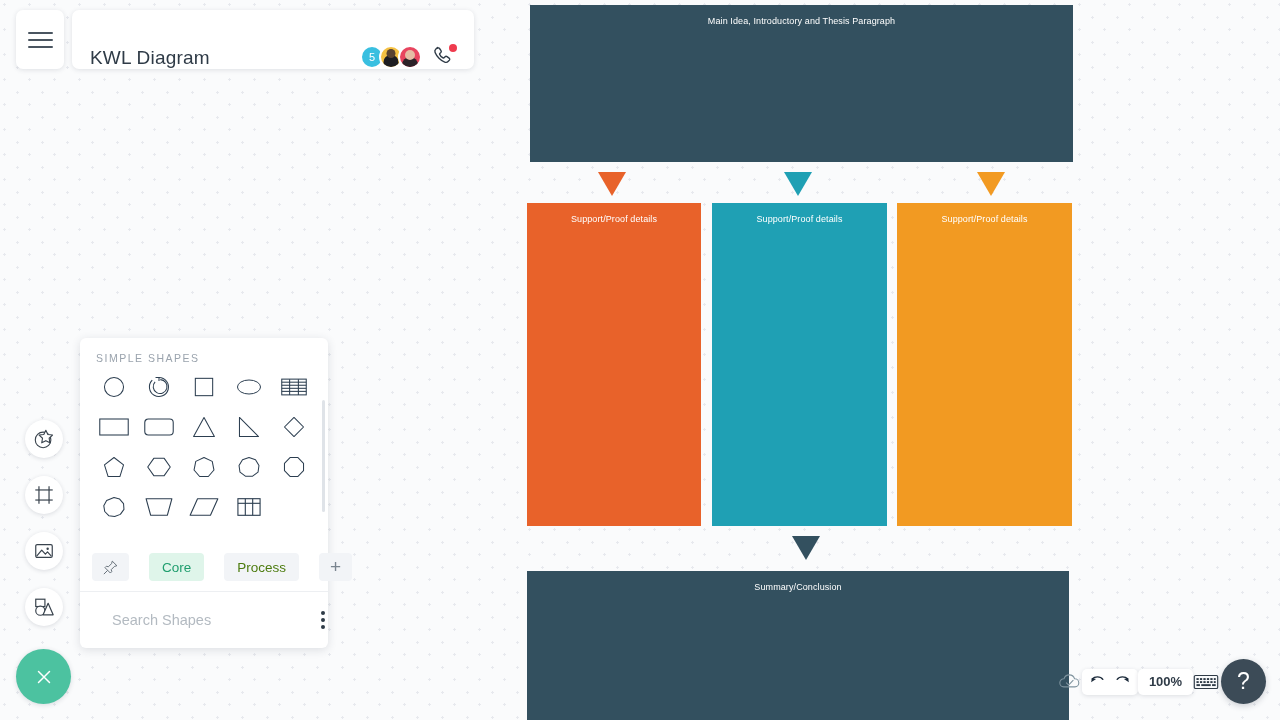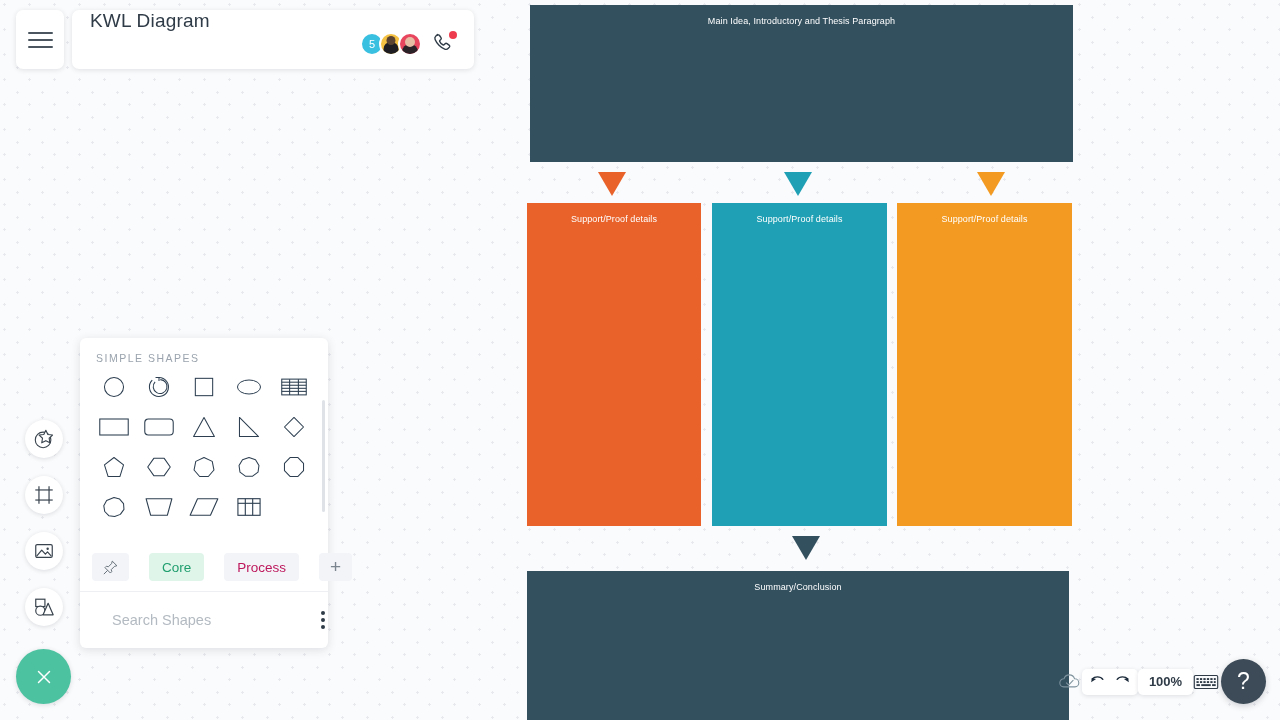--- a/index.html
+++ b/index.html
@@ -56,23 +56,22 @@
     display: block; height: 2px; background: #4a5560;
     border-radius: 2px; margin: 5px 0;
   }
 
   
   .title-bar {
     position: absolute; left: 72px; top: 10px;
     width: 402px; height: 59px;
     background: #fff; border-radius: 7px;
     box-shadow: 0 1px 5px rgba(40,50,70,.13);
-    display: flex; align-items: flex-start;
+    display: flex; align-items: flex-end;
     padding: 0 18px;
-    flex-direction: column;
   }
   .doc-title {
     font-size: 19px; color: #2f3b47; font-weight: 400;
     letter-spacing: .2px;
   }
   .collab { margin-left: auto; display: flex; align-items: center; }
   .avatar {
     width: 24px; height: 24px; border-radius: 50%;
     margin-left: -5px; border: 2px solid #fff;
     display: flex; align-items: center; justify-content: center;
@@ -161,21 +160,21 @@
     width: 3px; height: 112px; border-radius: 2px; background: #dfe3e8;
     cursor: pointer;
   }
   .tabs-row {
     display: flex; align-items: center; gap: 20px;
     padding: 8px 12px 10px 12px;
   }
   .tab {
     height: 28px; padding: 0 13px; border-radius: 4px;
     display: flex; align-items: center; justify-content: center;
-    font-size: 13.5px; color: #be185d; background: #f2f4f7;
+    font-size: 13.5px; color: #4d7c0f; background: #f2f4f7;
     cursor: pointer;
   }
   .tab.pin { padding: 0 10px; }
   .tab.active { background: #dff5ea; color: #1f9e6e; }
   .tab.plus { padding: 0 11px; font-size: 19px; color: #7a858f; font-weight: 300; }
   .search-row {
     border-top: 1px solid #edeff2;
     height: 57px; display: flex; align-items: center;
     padding: 0 14px; gap: 18px;
   }

